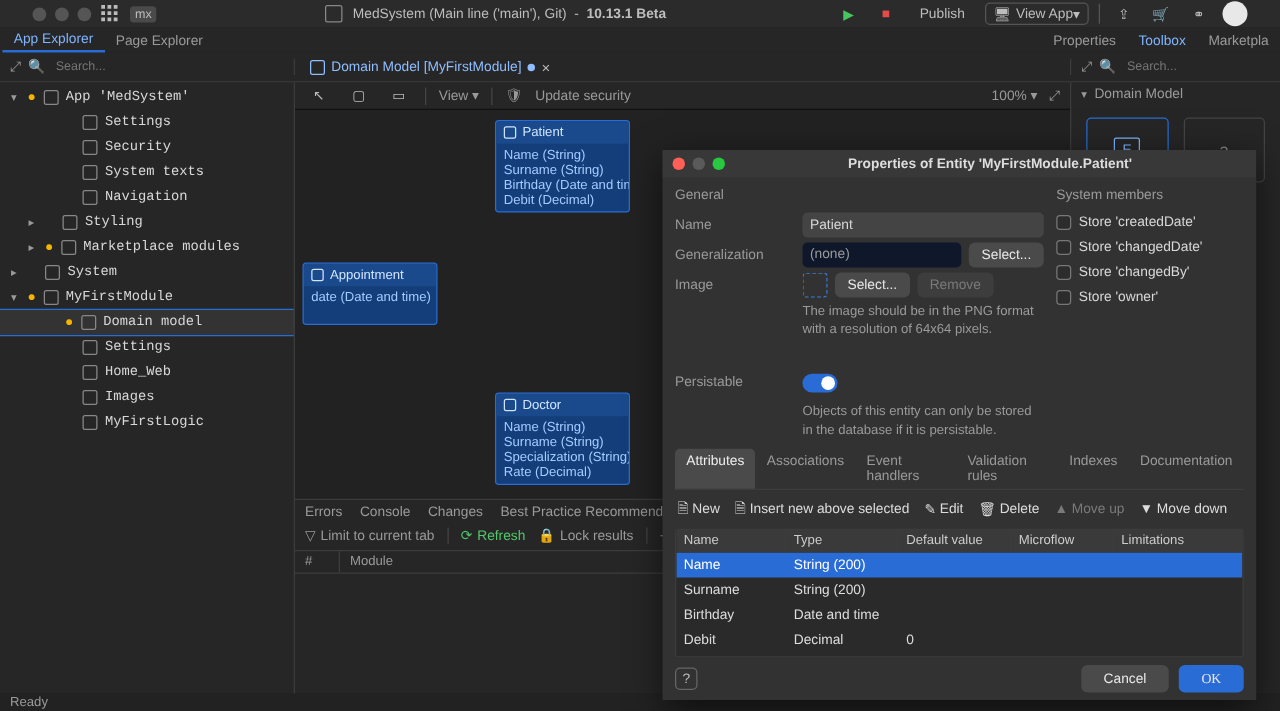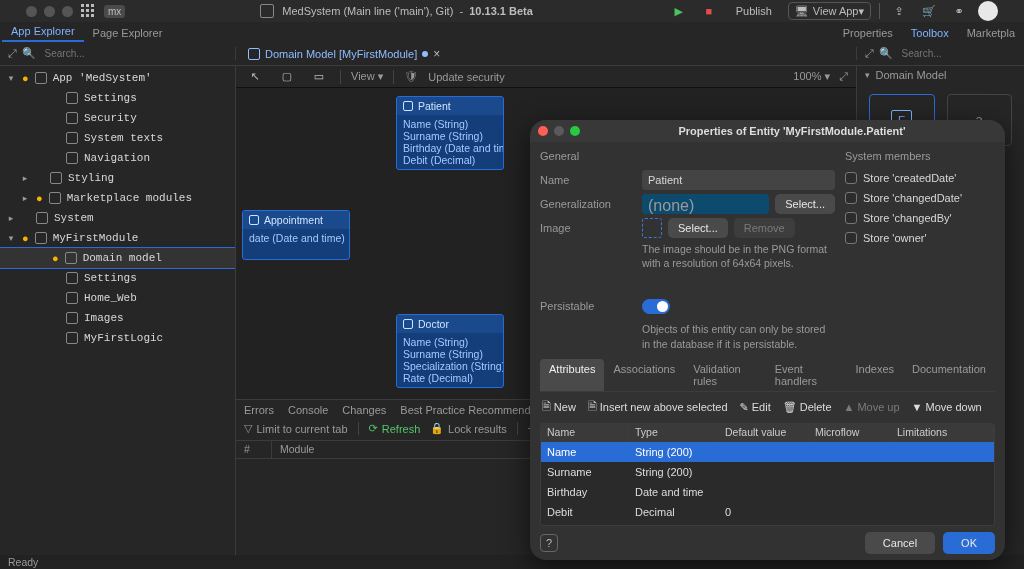--- a/index.html
+++ b/index.html
@@ -91,37 +91,37 @@
 .rightpanel{position:absolute;right:0;top:66px;width:168px;bottom:14px;background:var(--bg2);border-left:1px solid var(--border);}
 .rp-hdr{display:flex;align-items:center;gap:6px;padding:3px 8px;color:var(--text-dim);}
 .rp-body{display:flex;gap:12px;padding:10px 12px;}
 .rp-card{flex:1;height:52px;border:1px solid #444;border-radius:4px;display:flex;align-items:center;justify-content:center;color:#7a7a7a;position:relative;}
 .rp-card.sel{border:1px solid var(--accent);}
 
 
 .status{position:absolute;left:0;right:0;bottom:0;height:14px;background:#222;padding:1px 8px;color:var(--text-dim);font-size:10.5px;}
 
 
-.dialog{position:absolute;left:530px;top:120px;width:475px;height:440px;background:#323232;border-radius:16px;box-shadow:0 8px 28px rgba(0,0,0,.6);display:flex;flex-direction:column;overflow:hidden;}
+.dialog{position:absolute;left:530px;top:120px;width:475px;height:440px;background:#323232;border-radius:0;box-shadow:0 8px 28px rgba(0,0,0,.6);display:flex;flex-direction:column;overflow:hidden;}
 .dlg-title{height:22px;display:flex;align-items:center;padding:0 8px;gap:7px;background:#383838;}
 .dlg-title .tdots{display:flex;gap:6px;}
 .dlg-title .td{width:10px;height:10px;border-radius:50%;}
 .dlg-title .tcenter{flex:1;text-align:center;font-size:11px;font-weight:600;color:#ddd;}
 .dlg-body{flex:1;display:flex;flex-direction:column;padding:8px 10px 0 10px;overflow:hidden;}
 .dlg-top{display:flex;gap:10px;}
 .dlg-left{flex:1;}
 .dlg-right{width:150px;}
 .sechdr{color:var(--text-dim);font-size:11px;margin-bottom:6px;}
 .f-row{display:flex;align-items:center;min-height:24px;gap:6px;font-size:11px;}
 .f-row .flabel{width:96px;color:var(--text-dim);}
 .f-row input[type=text]{flex:1;background:#444;border:0;border-radius:4px;height:20px;color:var(--text);padding:0 6px;font-size:11px;outline:0;}
-.readonly{flex:1;background:#0c4a6e;border-radius:4px;height:20px;color:var(--text-dim);padding:3px 6px;font-size:16px;}
+.readonly{flex:1;background:#0f172a;border-radius:4px;height:20px;color:var(--text-dim);padding:3px 6px;font-size:11px;}
 .btn{background:#4a4a4a;border:0;color:#e8e8e8;border-radius:5px;height:20px;padding:0 10px;font-size:11px;cursor:pointer;}
 .btn.disabled{color:#7a7a7a;background:#3d3d3d;cursor:default;}
-.btn.primary{background:var(--accent);}
+.btn.primary{background:var(--accent);font-family:Liberation Serif, serif;}
 .help{color:var(--text-dim);font-size:10.5px;line-height:1.35;margin-left:102px;margin-top:2px;}
 .helpfull{color:var(--text-dim);font-size:10.5px;line-height:1.35;margin-top:4px;}
 .toggle{width:28px;height:15px;background:var(--accent);border-radius:8px;position:relative;display:inline-block;}
 .toggle::after{content:"";position:absolute;right:2px;top:2px;width:11px;height:11px;border-radius:50%;background:#fff;}
 .chkrow{display:flex;align-items:center;gap:6px;height:20px;font-size:11px;color:var(--text);}
 .chkbox{width:12px;height:12px;border:1px solid #777;border-radius:3px;background:#2c2c2c;}
 
 .sub-tabs{display:flex;gap:0;margin-top:8px;border-bottom:1px solid var(--border);}
 .sub-tabs .st{padding:4px 9px;font-size:11px;color:var(--text-dim);cursor:pointer;border-radius:4px 4px 0 0;}
 .sub-tabs .st.active{background:#4a4a4a;color:#eee;}
@@ -453,22 +453,22 @@
               <span class="chkbox"></span>
               <span>Store 'owner'</span>
             </div>
           </div>
       </div>
     </div>
 
     <div class="sub-tabs" id="subtabs">
         <span class="st active">Attributes</span>
         <span class="st">Associations</span>
+        <span class="st">Event handlers</span>
         <span class="st">Validation rules</span>
-        <span class="st">Event handlers</span>
         <span class="st">Indexes</span>
         <span class="st">Documentation</span>
       </div>
 
     <div class="attr-tools">
       <span class="tl">
           <span>🗎</span>
           <span>New</span>
         </span>
       <span class="tl">

